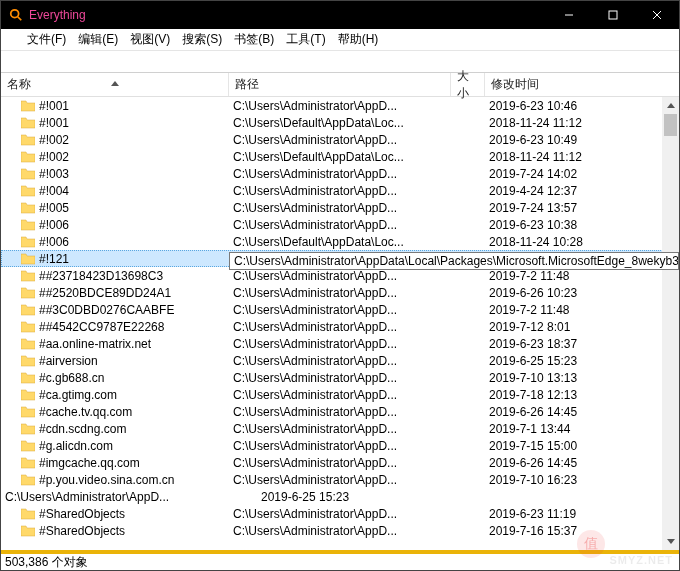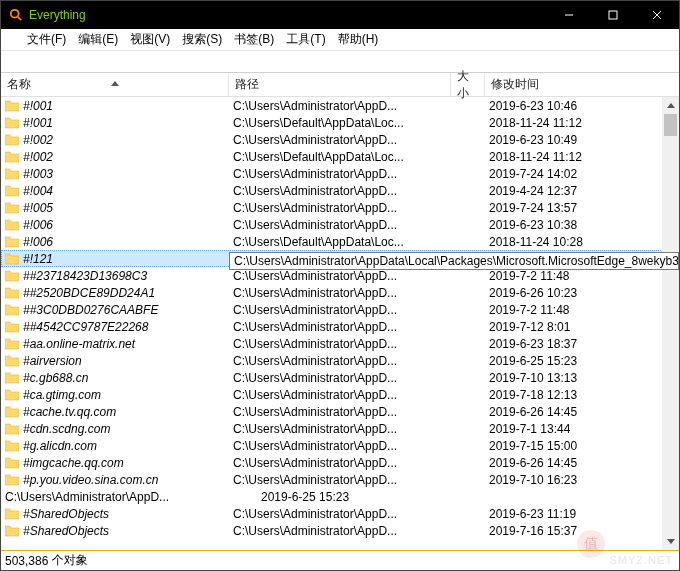--- a/index.html
+++ b/index.html
@@ -1,48 +1,48 @@
 <!DOCTYPE html>
 <html><head>
 <meta charset="utf-8">
 <style>
 * { margin: 0; padding: 0; box-sizing: border-box; font-family: "Segoe UI", "Microsoft YaHei", Tahoma, sans-serif; font-size: 12px; }
 body { width: 680px; height: 571px; background: #fff; overflow: hidden; position: relative; display: flex; flex-direction: column; border: 1px solid #444; }
-.titlebar { background: #000; height: 28px; display: flex; align-items: center; color: #84cc16; }
+.titlebar { background: #000; height: 28px; display: flex; align-items: center; color: #ec4899; }
 .titlebar .icon { margin: 0 6px 0 8px; display: flex; align-items: center; }
 .titlebar .title { flex: 1; font-size: 12px; }
 .winbtns { display: flex; height: 100%; }
 .winbtn { width: 44px; display: flex; align-items: center; justify-content: center; }
 .winbtn svg { stroke: #fff; stroke-width: 1; fill: none; }
 .menubar { background: #fff; height: 22px; display: flex; align-items: center; border-bottom: 1px solid #e5e5e5; padding: 0 20px; }
 .menuitem { padding: 3px 6px; font-size: 12px; }
 .searchbar { height: 22px; border-bottom: 1px solid #d0d0d0; }
 .searchinput { width: 100%; height: 100%; border: none; outline: none; padding: 0 4px; font-size: 12px; }
 .header { height: 24px; display: flex; border-bottom: 1px solid #e0e0e0; position: relative; align-items: center; }
 .hcell { display: flex; align-items: center; padding: 0 6px; border-right: 1px solid #e5e5e5; height: 100%; position: relative; color: #222; }
 .h-name { width: 228px; text-align: right; }
 .h-path { width: 222px; }
 .h-size { width: 34px; justify-content: flex-end; }
 .h-mod  { flex: 1; border-right: none; }
 .sort-arrow { position: absolute; top: 2px; left: 50%; transform: translateX(-50%); }
 .listwrap { flex: 1; overflow: hidden; position: relative; }
 .rows { display: flex; flex-direction: column; }
 .row { height: 17px; display: flex; align-items: center; white-space: nowrap; }
-.c-name { width: 228px; display: flex; align-items: center; padding-left: 4px; overflow: hidden; font-style: italic; }
+.c-name { width: 228px; display: flex; align-items: center; padding-left: 20px; overflow: hidden; }
 .c-path { width: 222px; overflow: hidden; text-overflow: ellipsis; padding-left: 4px; }
 .c-size { width: 34px; text-align: right; }
 .c-mod  { flex: 1; padding-left: 4px; }
 .folder-icon { flex: none; margin-right: 4px; display: flex; }
 .row.sel { background: #cde8ff; outline: 1px dotted #5aa7e0; outline-offset: -1px; }
 .tooltip { position: absolute; top: 155px; left: 228px; right: 0; height: 18px; background: #fff; border: 1px solid #7a7a7a; padding: 1px 4px; font-size: 12px; white-space: nowrap; overflow: hidden; z-index: 5; }
 .scrollbar { position: absolute; right: 0; top: 0; width: 17px; height: 100%; background: #f0f0f0; display: flex; flex-direction: column; }
 .sb-btn { height: 17px; display: flex; align-items: center; justify-content: center; }
 .sb-track { flex: 1; position: relative; }
 .sb-thumb { position: absolute; top: 0; left: 2px; right: 2px; height: 22px; background: #c2c2c2; }
-.statusbar { height: 20px; border-top: 1px solid #eab308; display: flex; align-items: center; padding: 0 4px; font-size: 12px; }
+.statusbar { height: 20px; border-top: 4px solid #eab308; display: flex; align-items: center; padding: 0 4px; font-size: 12px; }
 .watermark { position: absolute; right: 6px; bottom: 4px; font-size: 11px; font-weight: 700; letter-spacing: 1px; color: rgba(0,0,0,0.08); font-family: Arial, sans-serif; pointer-events: none; }
 .watermark-badge { position: absolute; right: 74px; bottom: 12px; width: 28px; height: 28px; border-radius: 50%; background: rgba(235,60,60,0.12); display: flex; align-items: center; justify-content: center; color: rgba(235,60,60,0.35); font-size: 14px; pointer-events: none; }
 </style>
 </head>
 <body>
 
 <div class="titlebar">
   <span class="icon">
     <svg width="14" height="14" viewBox="0 0 16 16">
         <circle cx="6.5" cy="6.5" r="4.5" fill="none" stroke="#ff8c00" stroke-width="2"></circle>

